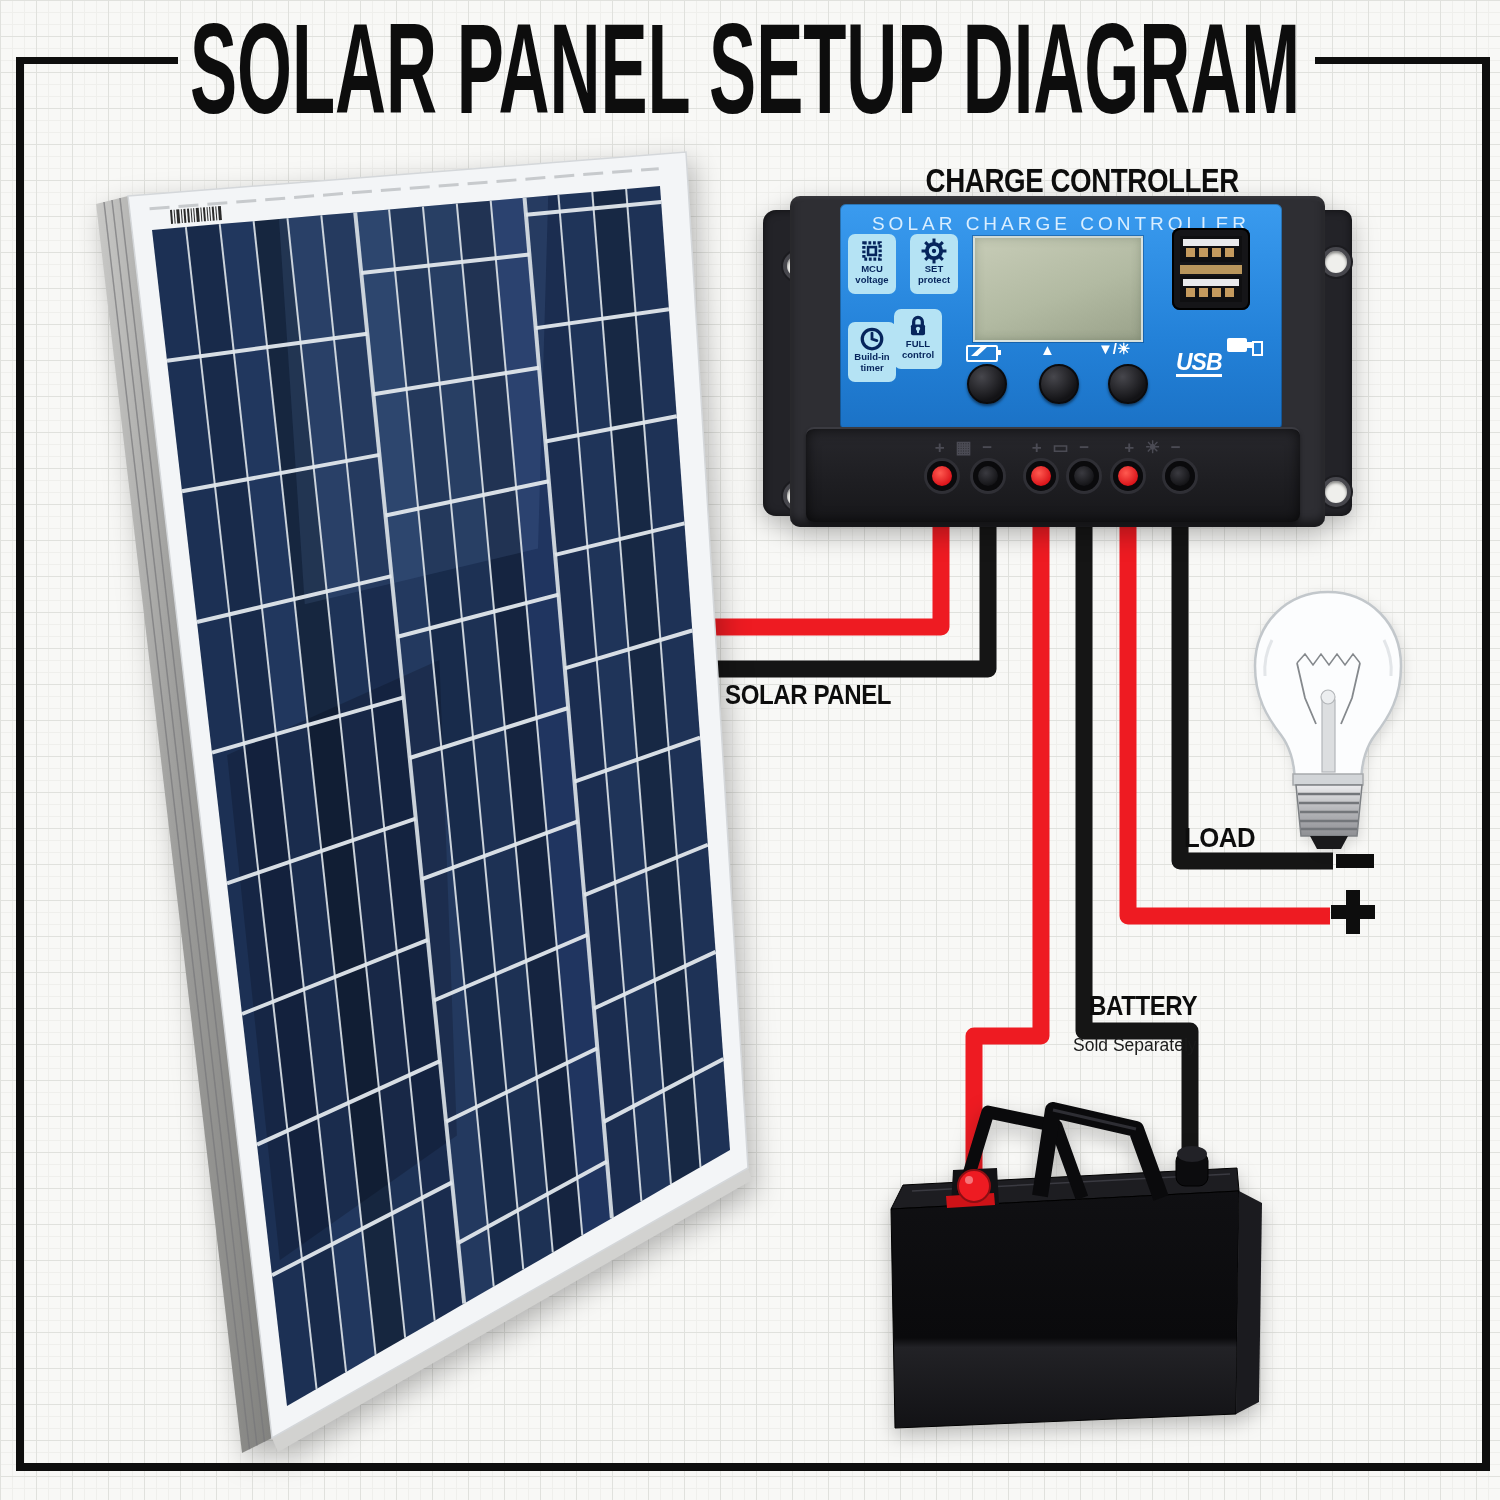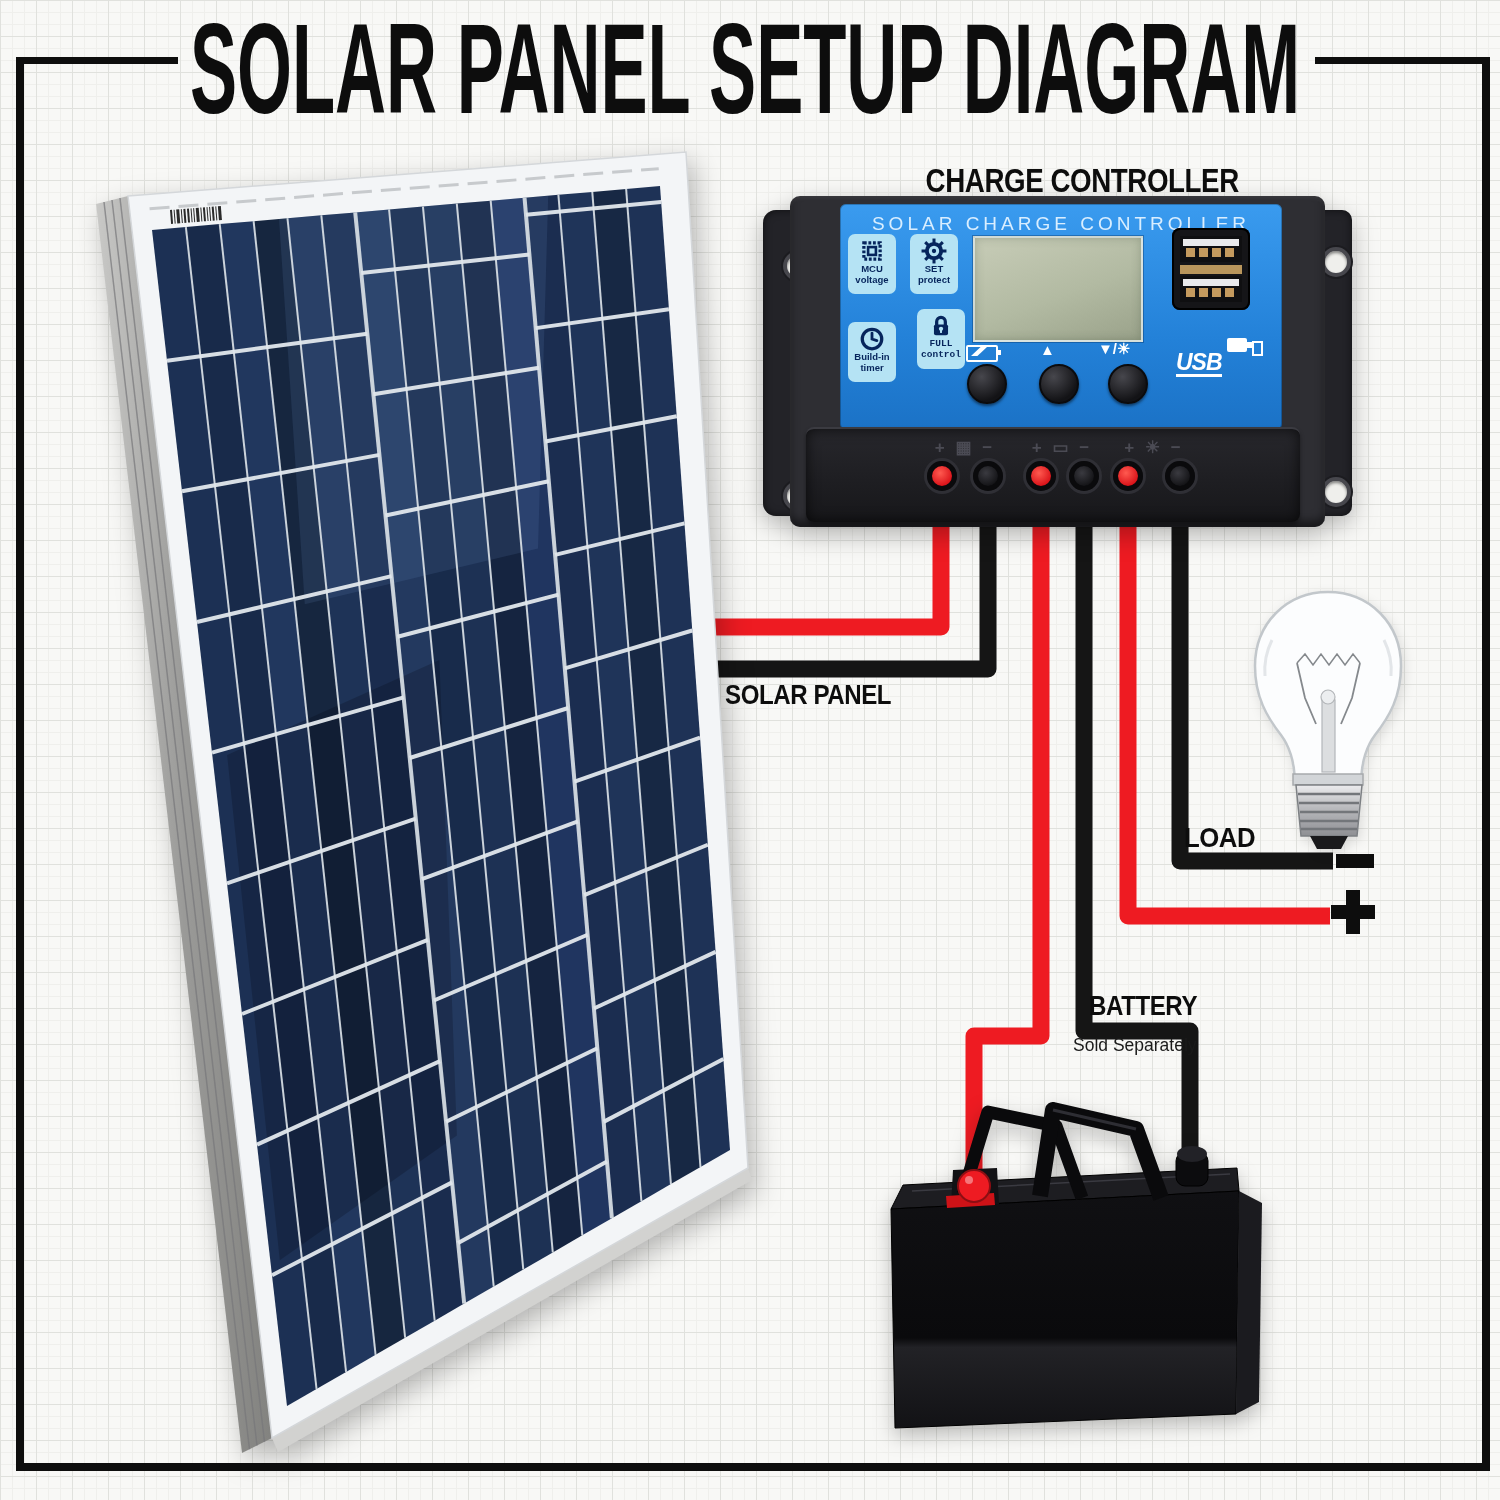--- a/index.html
+++ b/index.html
@@ -290,21 +290,21 @@
         <span class="tl2">protect</span>
       </div>
       <div class="tile" style="left:8px;top:118px;background:#b5e3f4;">
         <svg width="26" height="26" viewBox="0 0 24 24">
           <circle cx="12" cy="12" r="9" fill="none" stroke="#06255c" stroke-width="3"></circle>
           <polyline points="12,6.5 12,12 16.5,13.5" fill="none" stroke="#06255c" stroke-width="2.6" stroke-linecap="round"></polyline>
         </svg>
         <span class="tl1">Build-in</span>
         <span class="tl2">timer</span>
       </div>
-      <div class="tile" style="left:77px;top:105px;background:#b5e3f4;font-family:Liberation Mono, monospace;">
+      <div class="tile" style="left:54px;top:105px;background:#b5e3f4;">
         <svg width="26" height="26" viewBox="0 0 24 24">
           <path d="M8 11 V8 a4 4 0 0 1 8 0 v3" fill="none" stroke="#06255c" stroke-width="3"></path>
           <rect x="5.5" y="10.5" width="13" height="10" rx="1.8" fill="#06255c"></rect>
           <circle cx="12" cy="14.6" r="2" fill="#b5e3f4"></circle>
           <rect x="11.1" y="15.2" width="1.8" height="3.2" fill="#b5e3f4"></rect>
         </svg>
         <span class="tl1">FULL</span>
         <span class="tl2">control</span>
       </div>
 

